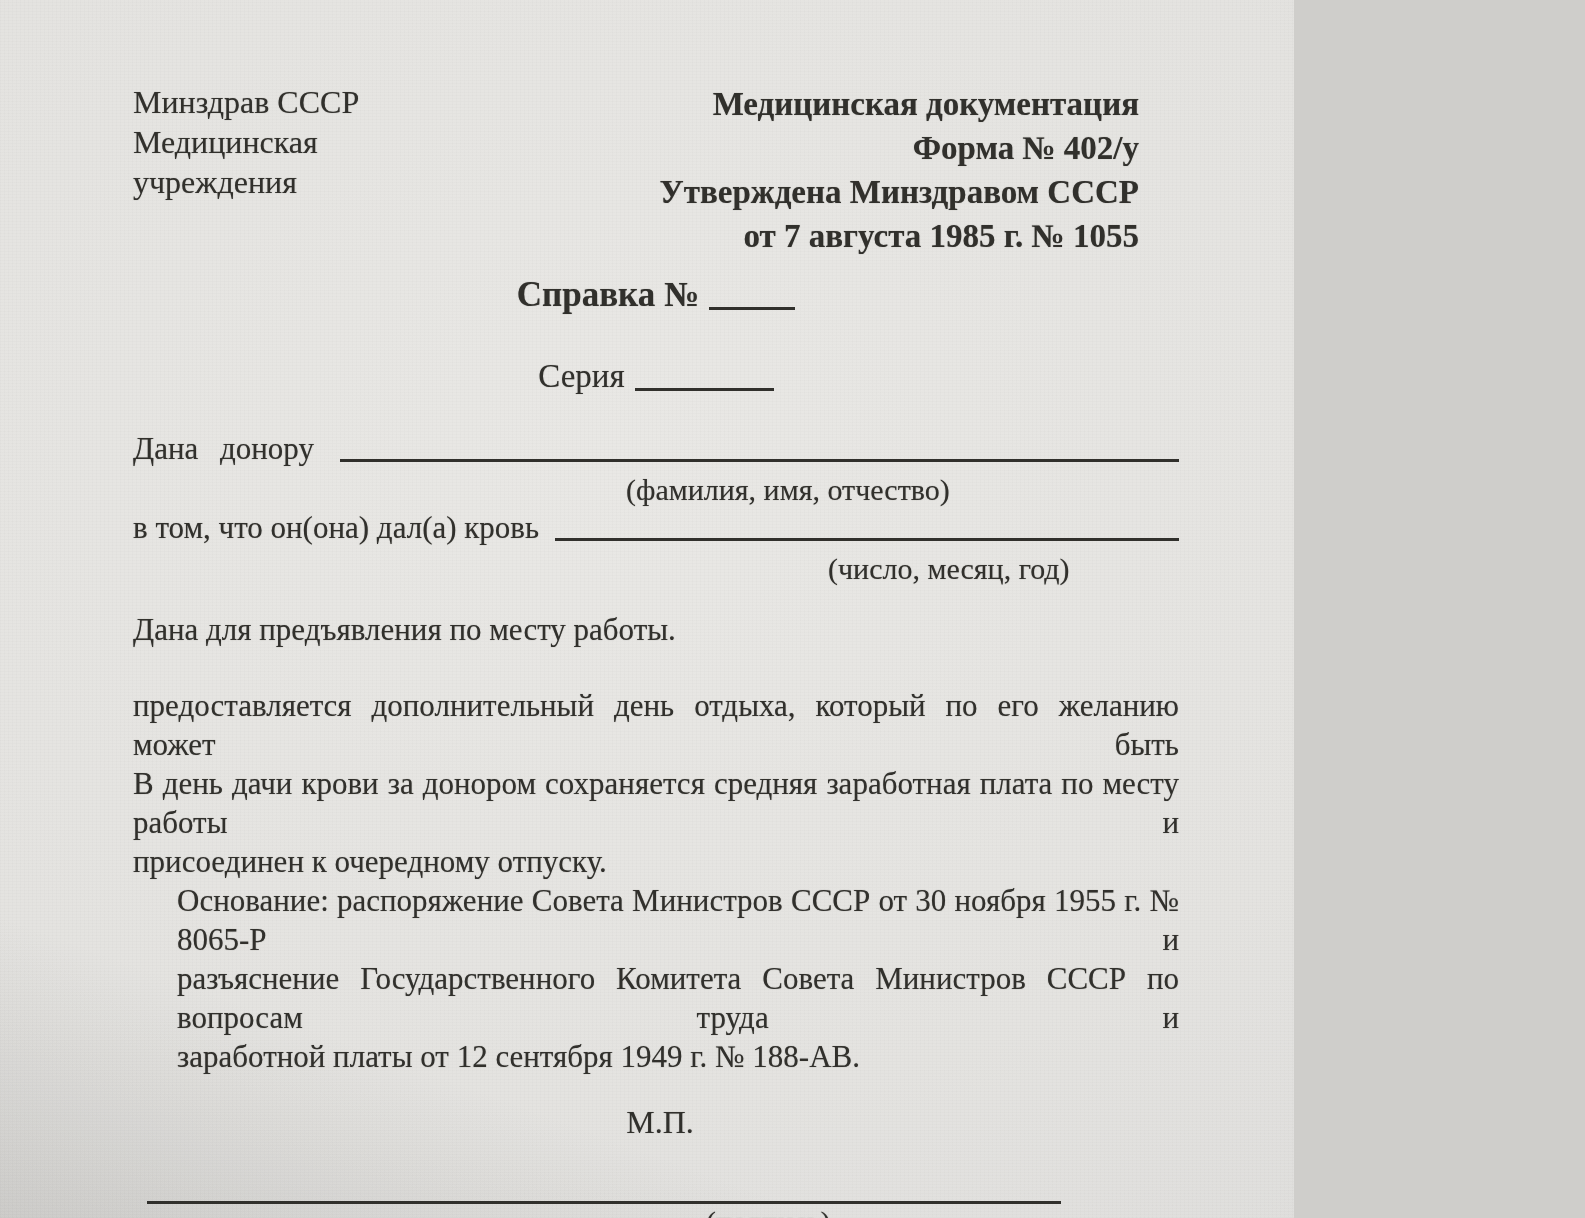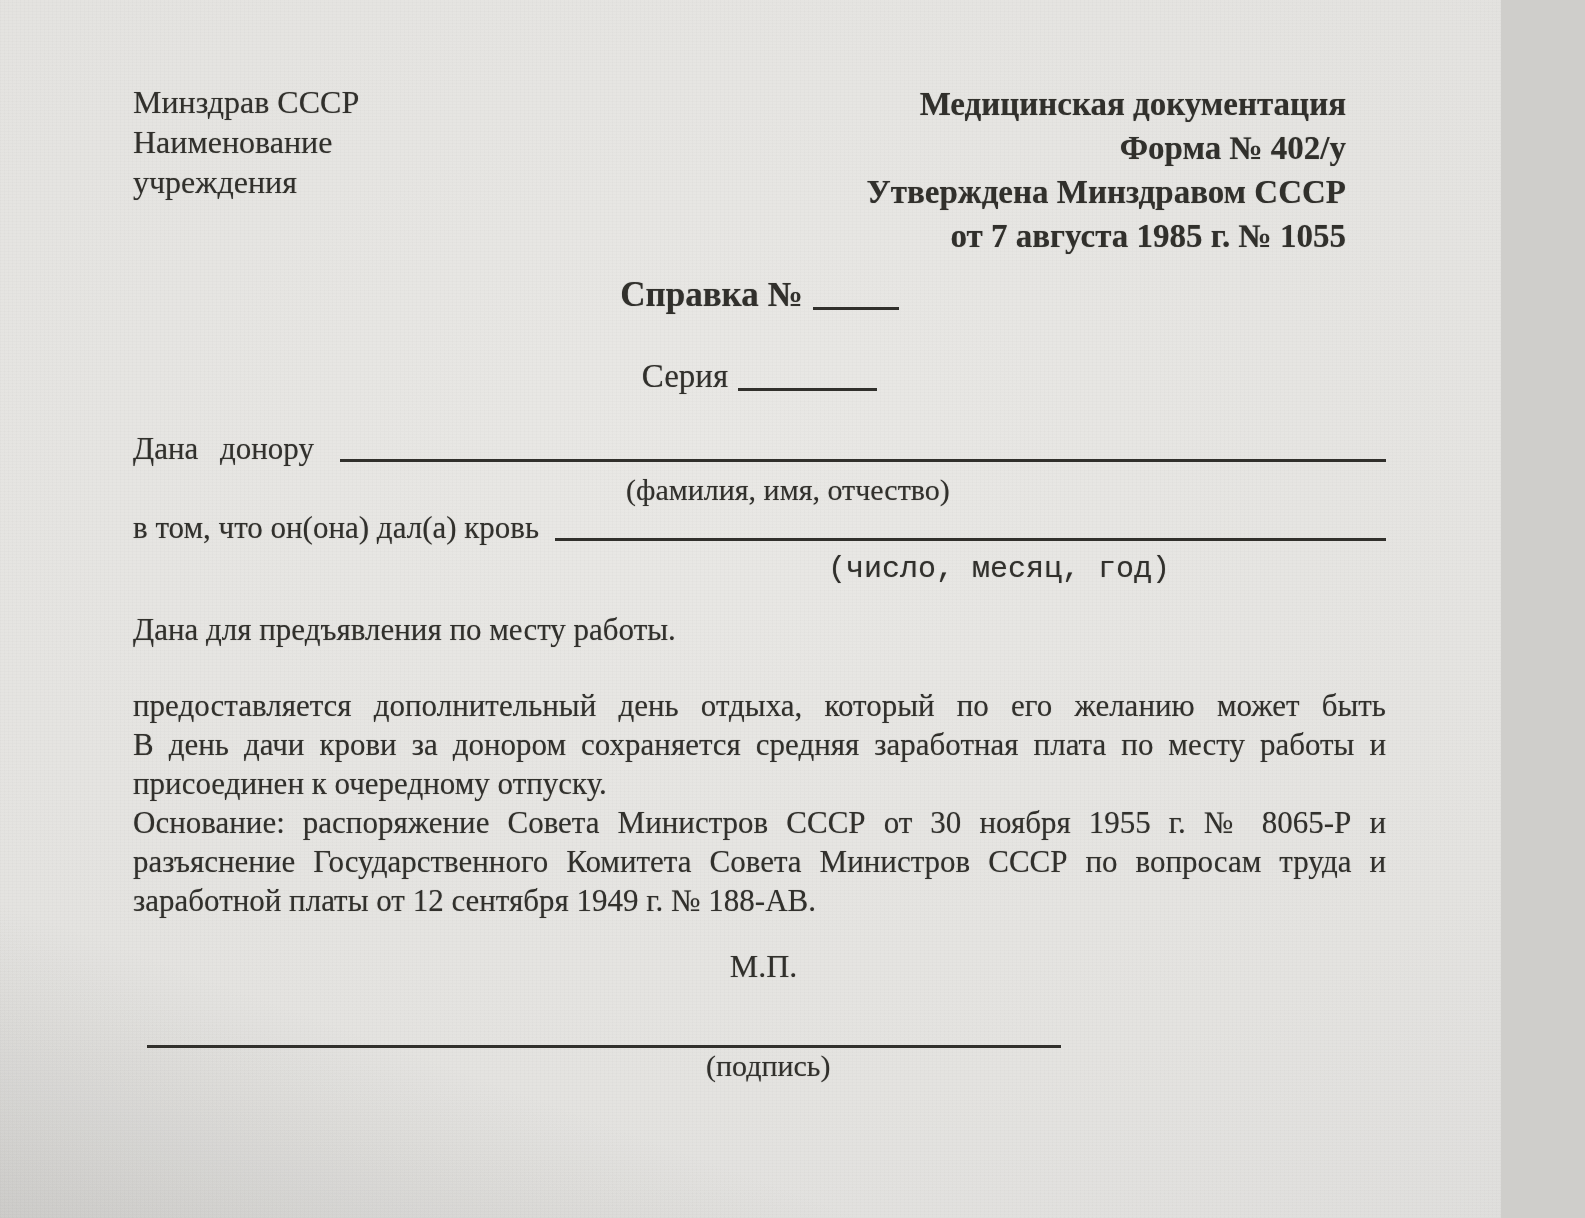--- a/index.html
+++ b/index.html
@@ -1,20 +1,20 @@
 <!DOCTYPE html>
 <html lang="ru" style="--ink: #31302c; --paper: #e4e3e0;"><head>
 <meta charset="utf-8">
 <title>Справка (Форма № 402/у)</title>
 <style>
   html, body { margin: 0; padding: 0; background: #cfcecb; }
 
   .page {
     position: relative;
-    width: 1501px;
+    width: 1294px;
     height: 1218px;
     box-sizing: border-box;
     padding: 82px 115px 0 133px;
     font-family: "Liberation Serif", "DejaVu Serif", serif;
     color: var(--ink, #31302c);
     text-shadow: 0 0 1px rgba(45, 44, 40, 0.45);
     background:
       repeating-linear-gradient(0deg, rgba(0,0,0,0.012) 0 1px, rgba(255,255,255,0.015) 1px 3px),
       repeating-linear-gradient(90deg, rgba(0,0,0,0.01) 0 1px, rgba(255,255,255,0.012) 1px 4px),
       linear-gradient(200deg, rgba(0,0,0,0) 82%, rgba(95,94,90,0.16) 100%),
@@ -48,43 +48,43 @@
   .fill {
     flex: 1;
     border-bottom: 3px solid var(--ink, #31302c);
     transform: translateY(3px);
     margin-left: 26px;
   }
   .row-donation .fill { margin-left: 16px; }
 
   .caption { font-size: 30px; line-height: 34px; margin-top: 3px; }
   .caption-name { margin-left: 493px; }
-  .caption-date { margin-left: 695px; font-family: Liberation Mono, monospace; }
+  .caption-date { margin-left: 695px; }
 
   
   .presented { margin-top: 24px; font-size: 31px; line-height: 40px; }
   .para { margin-top: 36px; font-size: 31px; line-height: 39px; }
-  .para + .para { margin-top: 0; }
+  .para + .para { margin-top: 0; margin-left: 44px; }
   .jline { text-align: justify; text-align-last: justify; }
 
   
   .stamp { margin-top: 26px; text-align: center; font-size: 32px; line-height: 40px; padding-left: 8px; }
   .issuer-row { margin-top: 56px; width: 928px; font-size: 32px; line-height: 44px; }
   .issuer-row .fill { margin-left: 14px; }
   .caption-sign { margin-left: 573px; margin-top: 4px; }
 </style>
 </head>
 <body>
 
 <div class="page">
 
   <div class="header">
     <div class="header-left">
       <div>Минздрав СССР</div>
-      <div>Наименование</div>
+      <div>Медицинская</div>
       <div>учреждения</div>
     </div>
     <div class="header-right">
       <div>Медицинская документация</div>
       <div>Форма № 402/у</div>
       <div>Утверждена Минздравом СССР</div>
       <div>от 7 августа 1985 г. № 1055</div>
     </div>
   </div>
 

